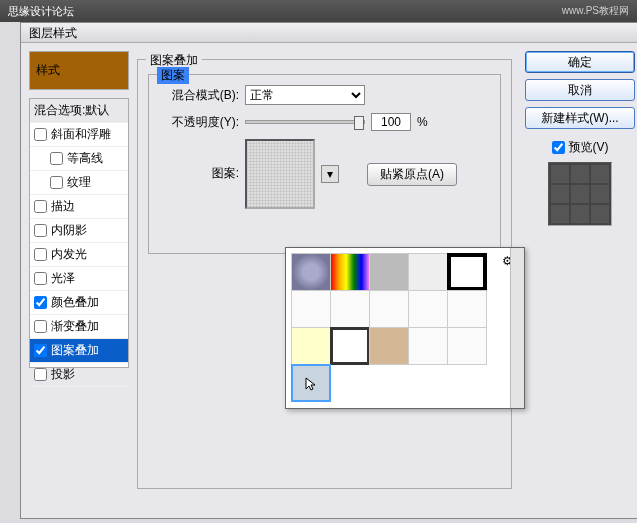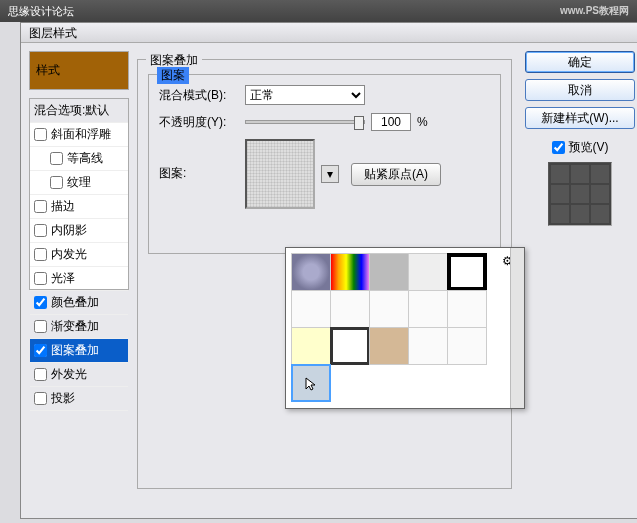--- a/index.html
+++ b/index.html
@@ -1,37 +1,37 @@
 <!DOCTYPE html>
 <html><head>
 <meta charset="utf-8">
 <style>
 * { box-sizing: border-box; margin: 0; padding: 0; font-family: "Microsoft YaHei", sans-serif; font-size: 12px; }
 body { background: #dcdce0; width: 637px; height: 523px; overflow: hidden; }
 .titlebar { height: 22px; background: linear-gradient(#5a5a5a, #424242); color: #fff; display: flex; align-items: center; padding: 0 8px; justify-content: space-between; }
 .titlebar .site { font-size: 11px; }
-.titlebar .url { font-size: 10px; color: #ccc; font-weight: bold; }
+.titlebar .url { font-size: 10px; color: #ccc; }
 .dialog { position: absolute; left: 20px; top: 22px; width: 629px; height: 497px; background: #e8e8ec; border: 1px solid #888; }
 .dialog-title { height: 20px; background: linear-gradient(#f0f0f4, #d8d8dc); border-bottom: 1px solid #aaa; padding: 2px 8px; font-size: 12px; }
 .content { display: flex; height: calc(100% - 20px); padding: 8px; gap: 8px; }
 .left-panel { width: 100px; }
 .left-panel .header { background: #a16207; border: 1px solid #aaa; padding: 10px 6px; margin-bottom: 8px; }
-.style-list { border: 1px solid #aaa; background: #fff; height: 192px; }
+.style-list { border: 1px solid #aaa; background: #fff; height: 270px; }
 .style-item { display: flex; align-items: center; padding: 3px 4px; border-bottom: 1px solid #eee; position: relative; }
 .style-item.default { background: #e8e8ec; }
 .style-item.indent { padding-left: 20px; }
 .style-item.selected { background: #0a5ec9; color: #fff; }
 .style-item input[type=checkbox] { margin-right: 4px; }
 .middle-panel { flex: 1; position: relative; }
 .group { border: 1px solid #aaa; padding: 8px 10px; position: relative; margin-top: 8px; }
 .group-title { position: absolute; top: -8px; left: 8px; background: #e8e8ec; padding: 0 4px; }
 .inner-group { border: 1px solid #aaa; padding: 10px; margin-top: 6px; position: relative; }
 .inner-title { position: absolute; top: -8px; left: 8px; background: #3b82f6; padding: 0 4px; }
 .row { display: flex; align-items: center; gap: 6px; margin-bottom: 8px; }
-.row label { width: 80px; }
+.row label { text-align: right; width: 80px; }
 select { width: 120px; height: 20px; background: #fff; border: 1px solid #888; }
 .slider-track { width: 120px; height: 4px; background: #ccc; border: 1px solid #999; position: relative; }
 .slider-thumb { position: absolute; right: 0; top: -5px; width: 10px; height: 14px; background: #f0f0f0; border: 1px solid #666; }
 .num-input { width: 40px; height: 18px; border: 1px solid #888; background: #fff; text-align: center; }
 .pattern-swatch { width: 70px; height: 70px; border: 2px inset #aaa; background: repeating-linear-gradient(0deg, #ddd 0 1px, #eee 1px 3px), repeating-linear-gradient(90deg, #ddd 0 1px, #eee 1px 3px); background-blend-mode: multiply; }
 .mini-btn { width: 18px; height: 18px; border: 1px solid #888; background: #e0e0e0; display:flex; align-items:center; justify-content:center; }
 .wide-btn { padding: 2px 12px; border: 1px solid #888; background: linear-gradient(#fff,#dcdcdc); border-radius: 3px; }
 .picker { position: absolute; left: 148px; top: 196px; width: 240px; background: #fff; border: 1px solid #666; box-shadow: 2px 2px 5px rgba(0,0,0,0.3); padding: 6px; z-index: 10; }
 .picker-grid { display: flex; flex-wrap: wrap; width: 200px; }
 .picker-cell { width: 40px; height: 38px; border: 1px solid #ccc; margin: -1px 0 0 -1px; background: #fafafa; }
@@ -98,24 +98,20 @@
         <div class="style-item">
             <input type="checkbox" style="">
             <span>渐变叠加</span>
           </div>
         <div class="style-item selected">
             <input type="checkbox" checked="" style="">
             <span>图案叠加</span>
           </div>
         <div class="style-item">
             <input type="checkbox" style="">
-            <span>外发光</span>
-          </div>
-        <div class="style-item">
-            <input type="checkbox" style="">
             <span>投影</span>
           </div>
       </div>
     </div>
 
     <div class="middle-panel">
       <div class="group" style="height:430px;">
         <span class="group-title">图案叠加</span>
         <div class="inner-group" style="height:180px;">
           <span class="inner-title">图案</span>
@@ -130,21 +126,21 @@
               </div>
             <input class="num-input" value="100" style="">
             <span>%</span>
           </div>
           <div class="row" style="align-items:flex-start;">
             <label style="margin-top:26px;">图案:</label>
             <div class="pattern-swatch"></div>
             <div class="mini-btn" style="margin-top:26px;">
                 <span>▾</span>
               </div>
-            <button class="wide-btn" style="margin-top:24px;margin-left:6px;">贴紧原点(A)</button>
+            <button class="wide-btn" style="margin-top:24px;margin-left:22px;">贴紧原点(A)</button>
           </div>
         </div>
         <span style="position:absolute;right:6px;top:218px;">%</span>
       </div>
 
       <div class="picker">
         <div class="gear"><span>⚙</span></div>
         <div style="display:flex;">
           <div class="picker-grid">
             <div class="picker-cell" style="background:radial-gradient(circle,#aac 30%,#779 70%);"></div>

